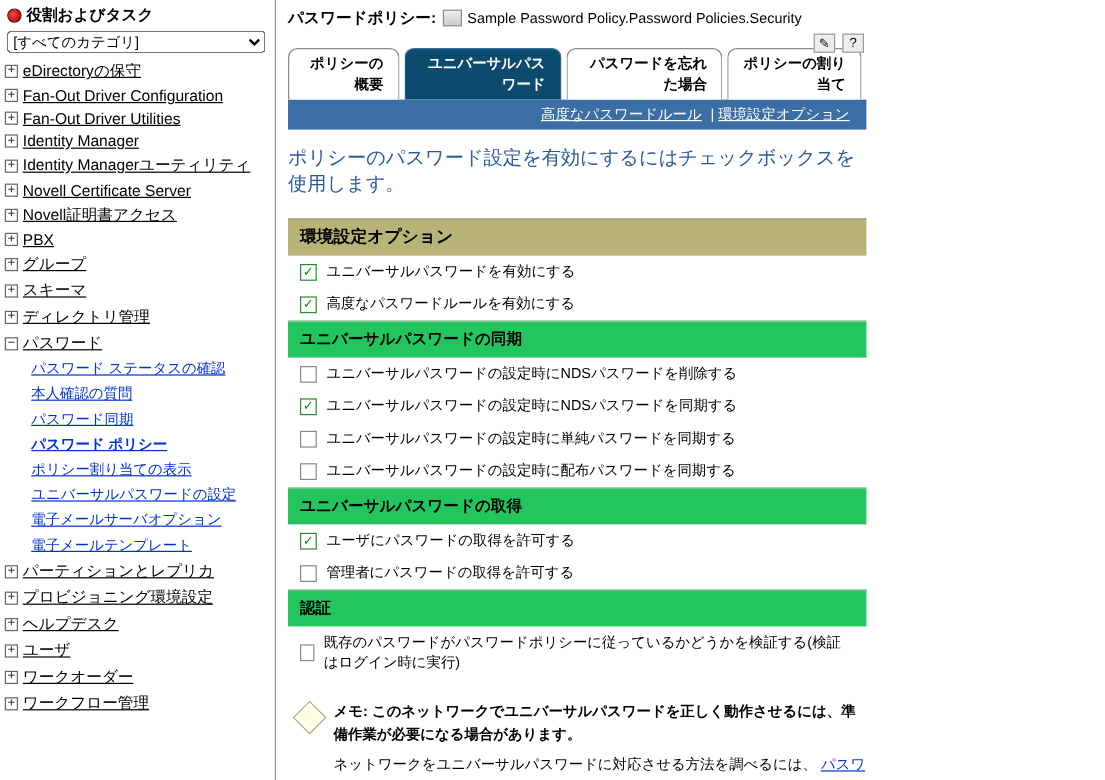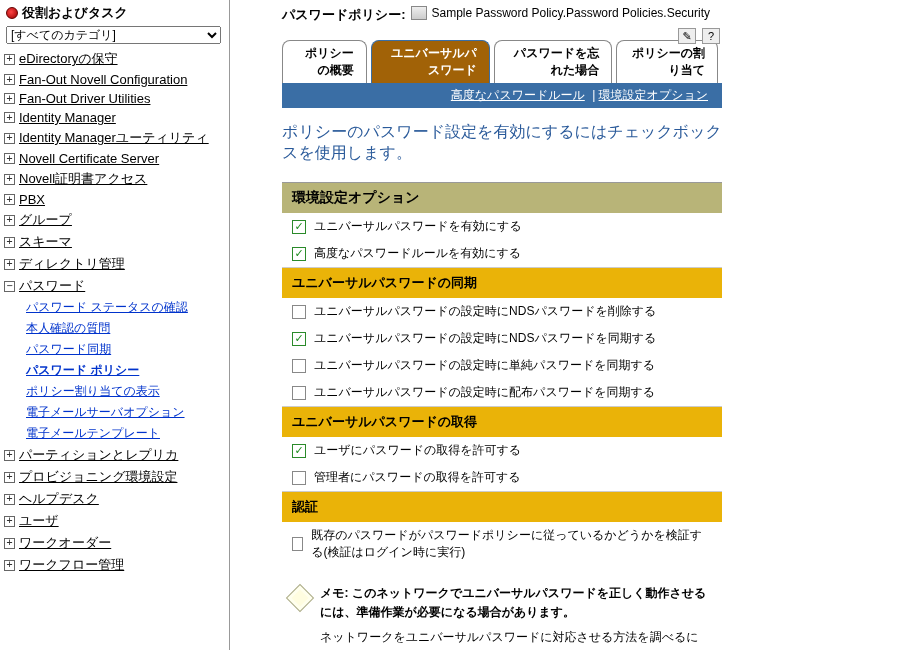--- a/index.html
+++ b/index.html
@@ -1,43 +1,43 @@
 <!DOCTYPE html>
 <html><head>
 <meta charset="utf-8">
 <style>
 * { box-sizing: border-box; margin: 0; padding: 0; }
 body { font-family: "MS Gothic", "Hiragino Sans", Verdana, sans-serif; font-size: 12px; color: #000; background: #fff; }
-.container { display: flex; width: 732px; height: 650px; gap: 42px; }
+.container { display: flex; width: 732px; height: 650px; }
 .sidebar { width: 230px; border-right: 1px solid #999; background: #fff; overflow-y: auto; padding-right: 2px; }
 .sidebar-header { display: flex; align-items: center; padding: 4px 6px; font-weight: bold; font-size: 13px; }
 .sidebar-header-icon { width: 12px; height: 12px; margin-right: 4px; background: radial-gradient(circle at 40% 40%, #f44, #900); border-radius: 50%; border: 1px solid #600; }
 .category-select { width: 100%; font-size: 12px; margin: 0 6px 4px 6px; width: calc(100% - 12px); }
 .tree-item { display: flex; align-items: center; padding: 2px 4px; cursor: pointer; }
 .expander { width: 11px; height: 11px; border: 1px solid #666; display: flex; align-items: center; justify-content: center; font-size: 10px; line-height: 1; margin-right: 4px; background: #fff; color: #333; font-family: monospace; }
 .tree-label { text-decoration: underline; color: #000; font-size: 13px; }
 .subtree { padding-left: 22px; }
 .subtree-item { padding: 2px 4px; }
 .subtree-link { color: #0033cc; text-decoration: underline; font-size: 12px; cursor: pointer; }
 .subtree-link.bold { font-weight: bold; }
 .main { flex: 1; padding: 6px 10px; overflow-y: auto; position: relative; }
-.page-title-row { display: flex; align-items: flex-start; margin-bottom: 16px; }
+.page-title-row { display: flex; align-items: center; margin-bottom: 16px; }
 .page-title { font-weight: bold; font-size: 13px; margin-right: 6px; }
 .obj-icon { width: 16px; height: 14px; background: linear-gradient(#eee,#ccc); border: 1px solid #888; margin-right: 4px; }
 .breadcrumb { font-family: Verdana, sans-serif; font-size: 12px; }
 .top-icons { position: absolute; top: 28px; right: 12px; display: flex; gap: 6px; }
 .icon-btn { width: 18px; height: 16px; border: 1px solid #999; background: #eee; font-size: 11px; display: flex; align-items: center; justify-content: center; cursor: pointer; }
 .tabs-row { display: flex; border-bottom: 0; margin-top: 4px; }
 .tab { padding: 4px 12px; border: 1px solid #888; border-bottom: none; border-radius: 8px 8px 0 0; background: #fff; font-size: 12px; font-weight: bold; margin-right: 4px; cursor: pointer; text-align: right; }
-.tab.active { background: #a16207; color: #fff; border-color: #3a6ea5; }
+.tab.active { background: #0c4a6e; color: #fff; border-color: #3a6ea5; }
 .subtabs { background: #3a6ea5; color: #fff; padding: 4px 10px; font-size: 12px; text-align: right; }
 .subtabs a { color: #fff; text-decoration: underline; margin-right: 4px; }
 .intro { color: #2a5a9a; margin: 14px 0 18px 0; font-size: 16px; }
 .section-head { background: #b8b478; padding: 6px 10px; font-weight: bold; font-size: 14px; border-top: 1px solid #999; }
-.section-head.gray { background: #eab308; color: #000; font-size: 13px; border-top: 1px solid #ccc; }
+.section-head.gray { background: #22c55e; color: #000; font-size: 13px; border-top: 1px solid #ccc; }
 .opt-row { display: flex; align-items: center; padding: 5px 10px; font-size: 12px; }
 .cb { width: 14px; height: 14px; border: 1px solid #2a8a2a; margin-right: 8px; display: flex; align-items: center; justify-content: center; font-size: 11px; color: #1a8a1a; background: #fff; }
 .cb.unchecked { border-color: #888; color: transparent; }
 .memo-box { display: flex; align-items: flex-start; margin-top: 18px; padding: 0 4px; }
 .memo-icon { width: 20px; height: 20px; border: 1px solid #aa8; background: #ffe; transform: rotate(45deg); margin: 4px 10px 0 4px; flex-shrink: 0; position: relative; }
 .memo-icon::after { content:""; position:absolute; inset:3px; background:#fffde0; }
 .memo-text { font-size: 12px; line-height: 1.6; }
 .memo-text .memo-label { font-weight: bold; }
 .memo-sub { margin-left: 38px; margin-top: 6px; font-size: 12px; line-height: 1.6; }
 .memo-sub a { color: #0033cc; text-decoration: underline; margin-top: 15px; }
@@ -54,21 +54,21 @@
     <select class="category-select">
       <option>[すべてのカテゴリ]</option>
     </select>
     <div id="tree">
         <div class="tree-item">
           <span class="expander">+</span>
           <span class="tree-label">eDirectoryの保守</span>
         </div>
         <div class="tree-item">
           <span class="expander">+</span>
-          <span class="tree-label">Fan-Out Novell Configuration</span>
+          <span class="tree-label">Fan-Out Driver Configuration</span>
         </div>
         <div class="tree-item">
           <span class="expander">+</span>
           <span class="tree-label">Fan-Out Driver Utilities</span>
         </div>
         <div class="tree-item">
           <span class="expander">+</span>
           <span class="tree-label">Identity Manager</span>
         </div>
         <div class="tree-item">
@@ -102,20 +102,21 @@
         <div class="tree-item">
           <span class="expander">−</span>
           <span class="tree-label">パスワード</span>
         </div>
         <div class="subtree">
           <div class="subtree-item"><span class="subtree-link">パスワード ステータスの確認</span></div>
           <div class="subtree-item"><span class="subtree-link">本人確認の質問</span></div>
           <div class="subtree-item"><span class="subtree-link">パスワード同期</span></div>
           <div class="subtree-item"><span class="subtree-link bold">パスワード ポリシー</span></div>
           <div class="subtree-item"><span class="subtree-link">ポリシー割り当ての表示</span></div>
+          <div class="subtree-item"><span class="subtree-link">ユニバーサルパスワードの設定</span></div>
           <div class="subtree-item"><span class="subtree-link">電子メールサーバオプション</span></div>
           <div class="subtree-item"><span class="subtree-link">電子メールテンプレート</span></div>
         </div>
         <div class="tree-item">
           <span class="expander">+</span>
           <span class="tree-label">パーティションとレプリカ</span>
         </div>
         <div class="tree-item">
           <span class="expander">+</span>
           <span class="tree-label">プロビジョニング環境設定</span>

